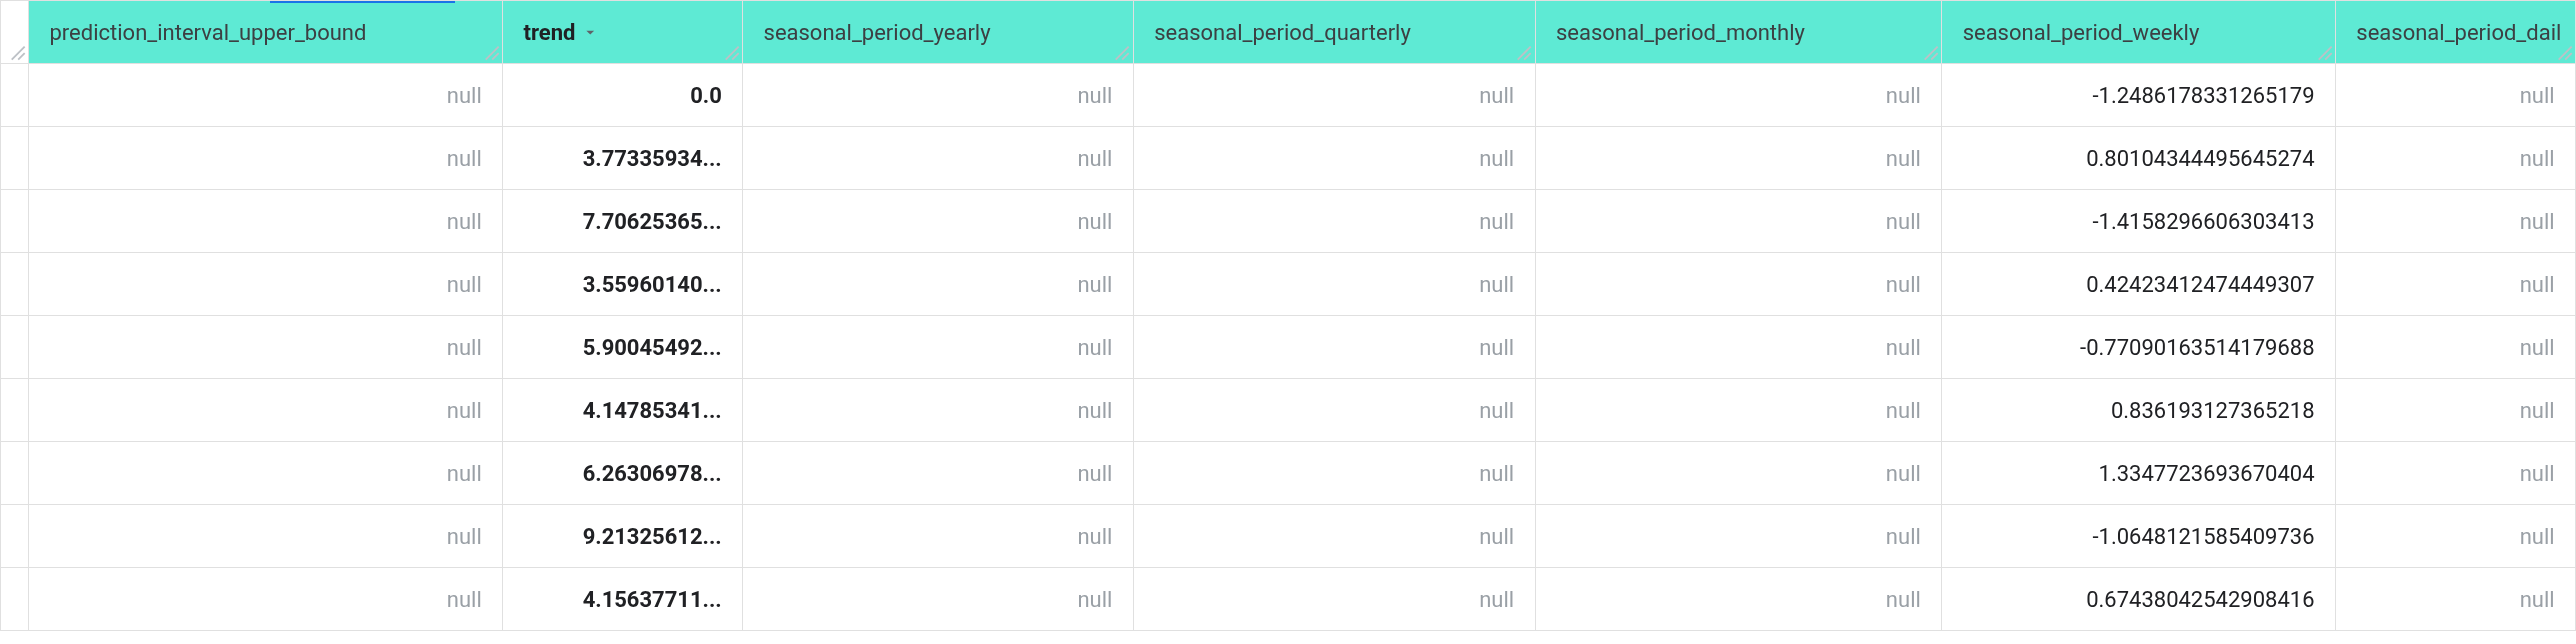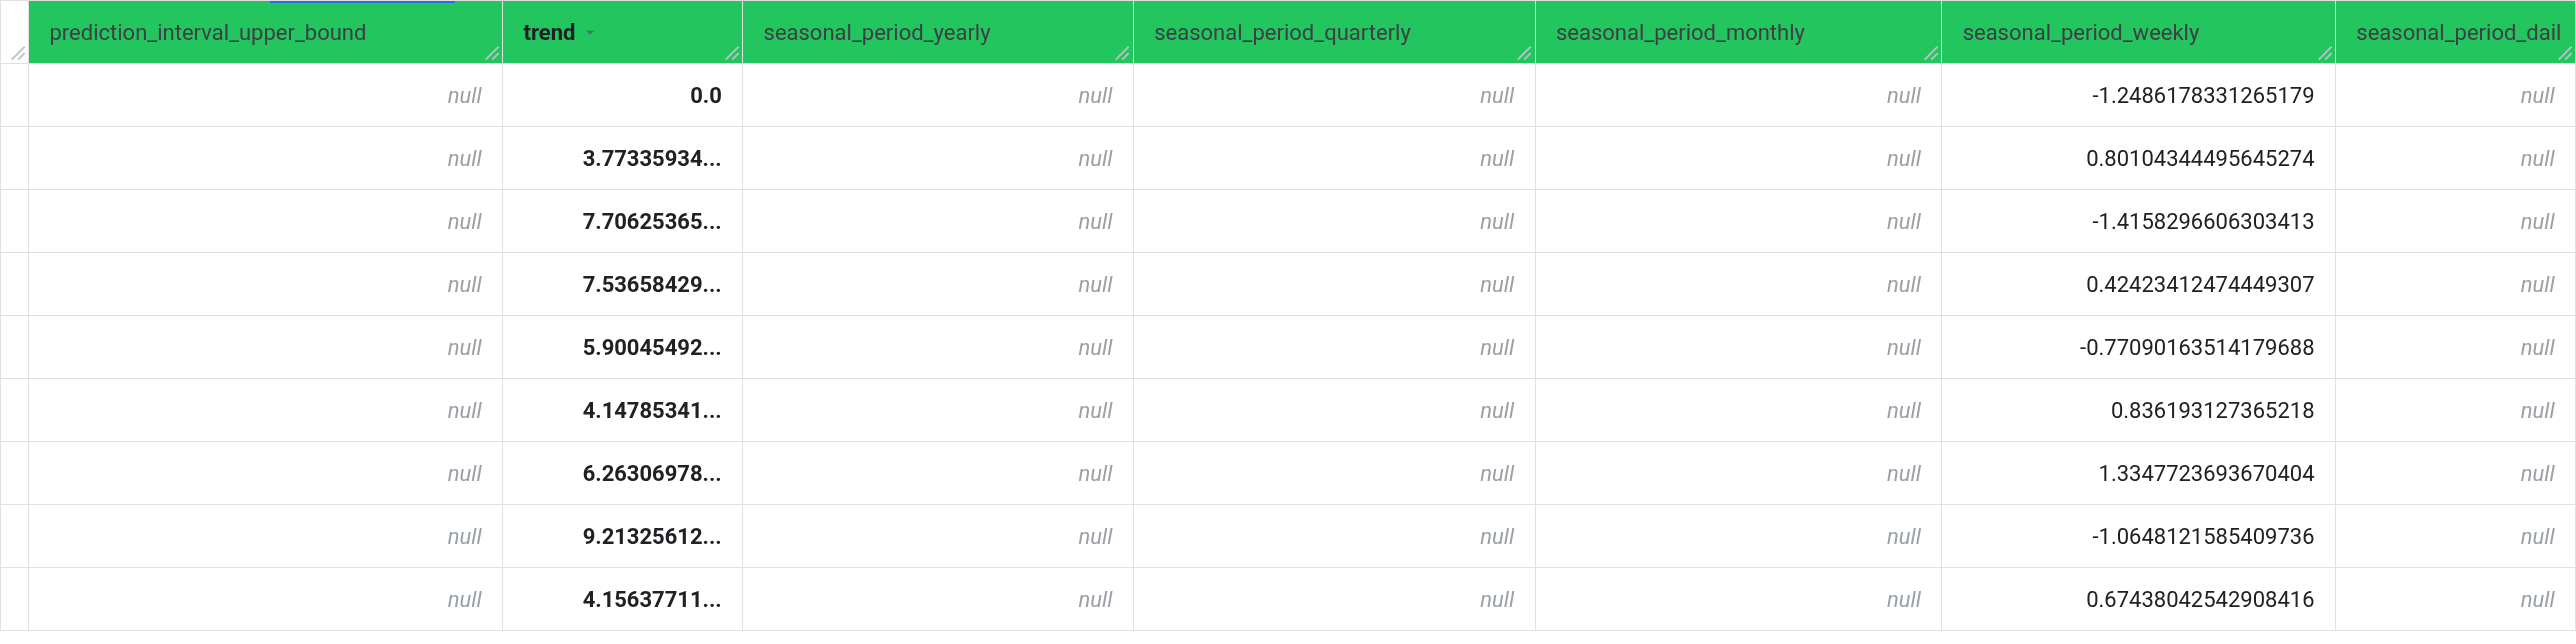--- a/index.html
+++ b/index.html
@@ -28,21 +28,21 @@
     border: 0.9px solid #e0e0e0;
     border-top: none;
     border-left: none;
     height: 63px;
     padding: 0 20.4px;
     overflow: hidden;
     white-space: nowrap;
     text-overflow: ellipsis;
   }
   .hcell {
-    background: #22c55e;
+    background: #5eead4;
     font-size: 22px;
     color: #3c4043;
     font-weight: 400;
     border-top: 0.9px solid #e0e0e0;
     height: 63px;
     text-align: left;
     padding-right: 26px;
     position: relative;
   }
   .hcell.sorted { color: #202124; }
@@ -68,21 +68,21 @@
     height: 20.4px;
     cursor: col-resize;
   }
   .resize-handle svg { display: block; }
   .cell {
     text-align: right;
     font-variant-numeric: tabular-nums;
     font-size: 22px;
     color: #202124;
   }
-  .cell.null { color: #9aa0a6; font-style: italic; }
+  .cell.null { color: #9aa0a6; }
   .col-row { width: 28px; padding: 0; border-left: 0.9px solid #e0e0e0; background:#fff;}
   .col-pred { width: 472px; }
   .col-trend { width: 239px; font-weight: bold; }
   .col-yearly { width: 389px; }
   .col-quarterly { width: 400px; }
   .col-monthly { width: 405px; }
   .col-weekly { width: 392px; }
   .col-daily { width: 239px; }
   .hdr-wrap { position: relative; width: 100%; height: 100%; display:flex; align-items:center;}
 </style>
@@ -213,21 +213,21 @@
         <div class="cell col-trend">7.70625365...</div>
         <div class="cell col-yearly null">null</div>
         <div class="cell col-quarterly null">null</div>
         <div class="cell col-monthly null">null</div>
         <div class="cell col-weekly">-1.4158296606303413</div>
         <div class="cell col-daily null">null</div>
       </div>
       <div class="row">
         <div class="cell col-row"></div>
         <div class="cell col-pred null">null</div>
-        <div class="cell col-trend">7.53658429...</div>
+        <div class="cell col-trend">3.55960140...</div>
         <div class="cell col-yearly null">null</div>
         <div class="cell col-quarterly null">null</div>
         <div class="cell col-monthly null">null</div>
         <div class="cell col-weekly">0.42423412474449307</div>
         <div class="cell col-daily null">null</div>
       </div>
       <div class="row">
         <div class="cell col-row"></div>
         <div class="cell col-pred null">null</div>
         <div class="cell col-trend">5.90045492...</div>

